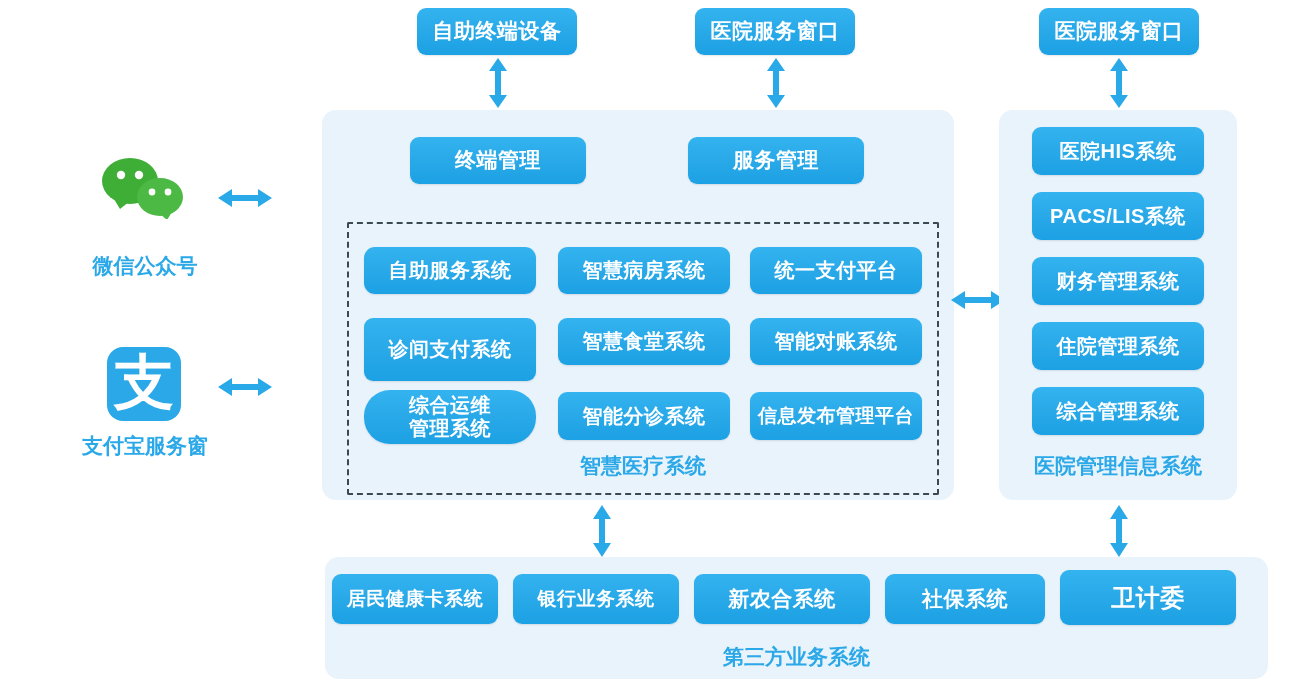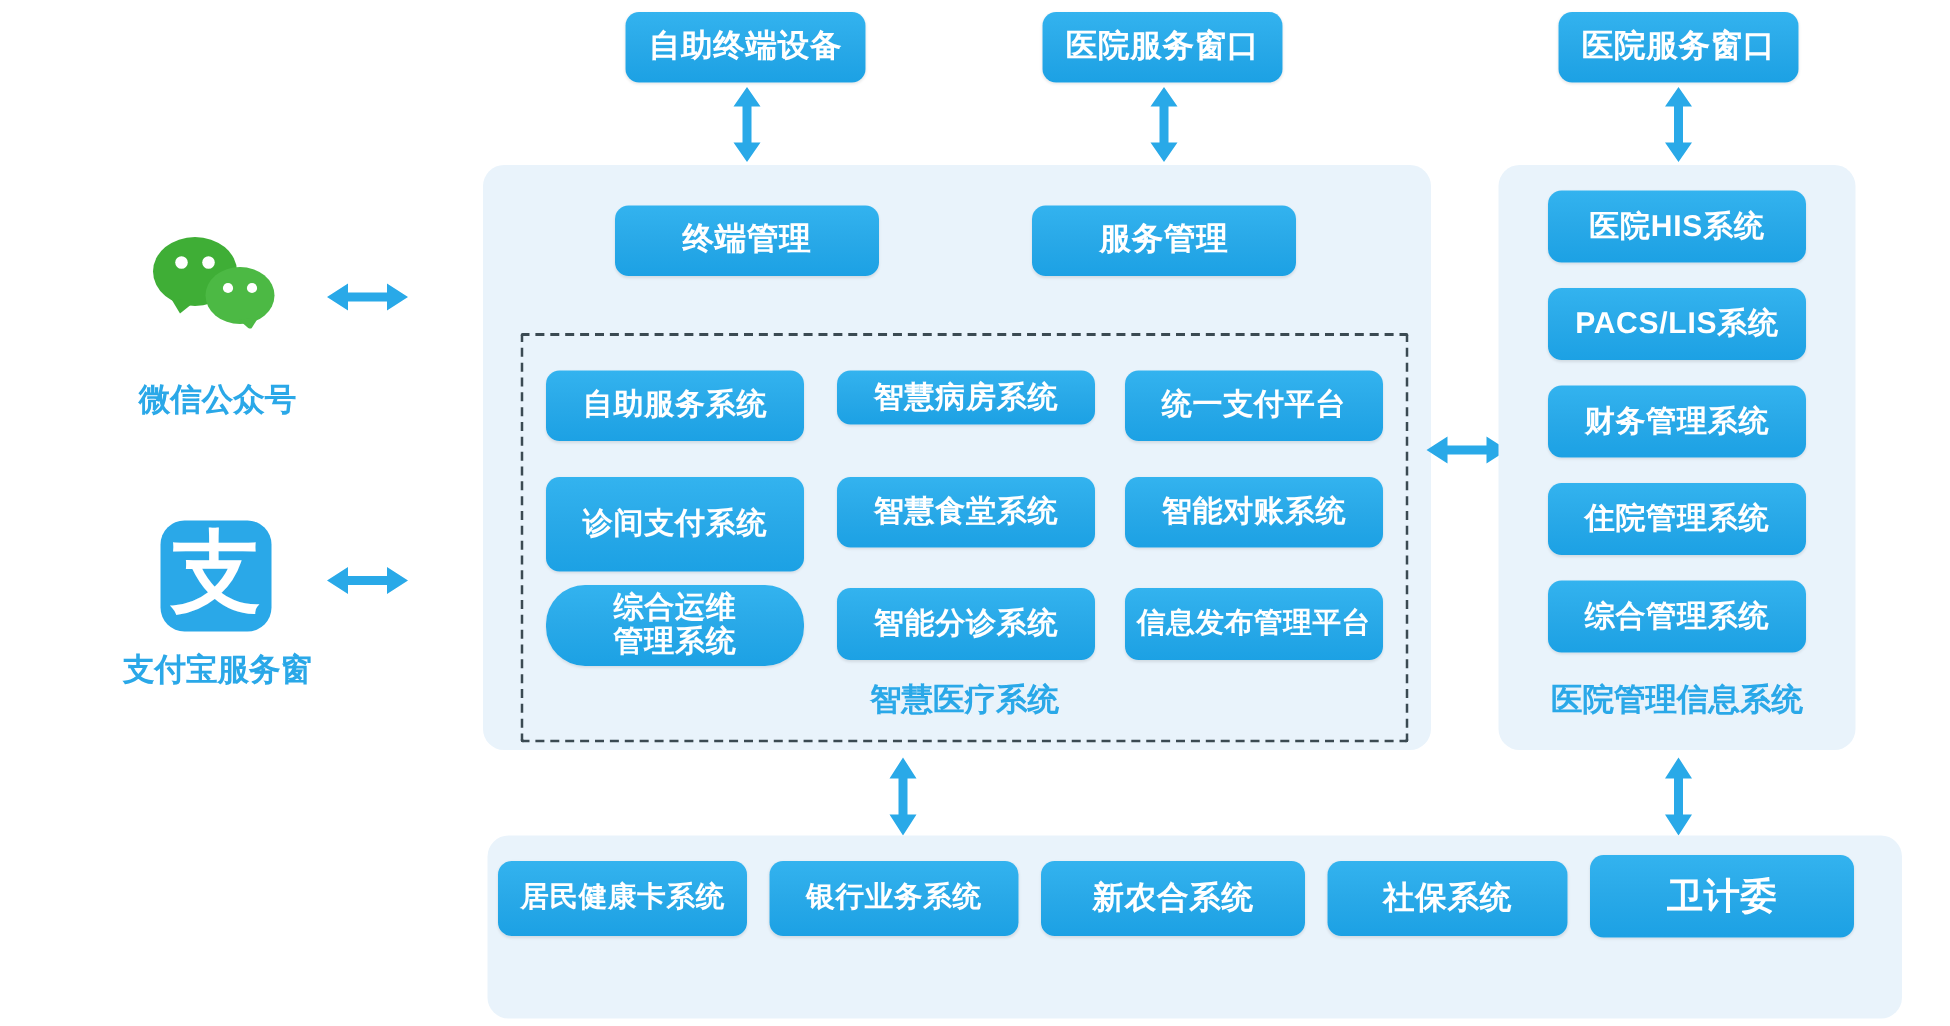--- a/index.html
+++ b/index.html
@@ -155,22 +155,22 @@
   </svg>
 
   <div class="panel" style="left:322px; top:110px; width:632px; height:390px;"></div>
 
   <div class="btn" style="left:410px; top:137px; width:176px; height:47px; font-size:21px;">终端管理</div>
 
   <div class="btn" style="left:688px; top:137px; width:176px; height:47px; font-size:21px;">服务管理</div>
 
   <div class="dashed-box" style="left:347px; top:222px; width:592px; height:273px;"></div>
 
-  <div class="btn" style="left:364px; top:247px; width:172px; height:47px; font-size:20px;">自助服务系统</div>
-  <div class="btn" style="left:558px; top:247px; width:172px; height:36px; font-size:20px;">智慧病房系统</div>
+  <div class="btn" style="left:364px; top:247px; width:172px; height:47px; font-size:20px;border-radius:11px;">自助服务系统</div>
+  <div class="btn" style="left:558px; top:247px; width:172px; height:47px; font-size:20px;">智慧病房系统</div>
   <div class="btn" style="left:750px; top:247px; width:172px; height:47px; font-size:20px;">统一支付平台</div>
 
   <div class="btn" style="left:364px; top:318px; width:172px; height:63px; font-size:20px;">诊间支付系统</div>
   <div class="btn" style="left:558px; top:318px; width:172px; height:47px; font-size:20px;">智慧食堂系统</div>
   <div class="btn" style="left:750px; top:318px; width:172px; height:47px; font-size:20px;">智能对账系统</div>
 
   <div class="btn two-line" style="left:364px; top:390px; width:172px; height:54px; font-size:20px; flex-direction:column;border-radius:26px;">
     <span>综合运维</span>
     <span>管理系统</span>
   </div>
@@ -202,14 +202,15 @@
   </svg>
 
   <div class="panel" style="left:325px; top:557px; width:943px; height:122px;"></div>
 
   <div class="btn" style="left:332px; top:574px; width:166px; height:50px; font-size:19px;">居民健康卡系统</div>
   <div class="btn" style="left:513px; top:574px; width:166px; height:50px; font-size:19px;">银行业务系统</div>
   <div class="btn" style="left:694px; top:574px; width:176px; height:50px; font-size:21px;">新农合系统</div>
   <div class="btn" style="left:885px; top:574px; width:160px; height:50px; font-size:21px;">社保系统</div>
   <div class="btn" style="left:1060px; top:570px; width:176px; height:55px; font-size:24px;">卫计委</div>
 
+  <div class="panel-label" style="left:325px; top:643px; width:943px; font-size:21px;">第三方业务系统</div>
 
 </div>
 
 </body></html>

